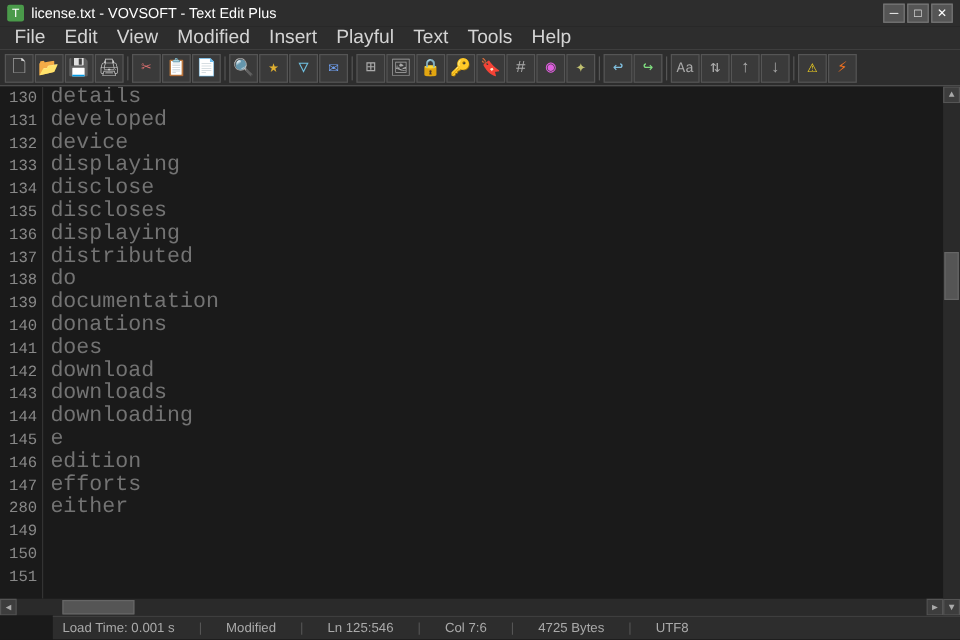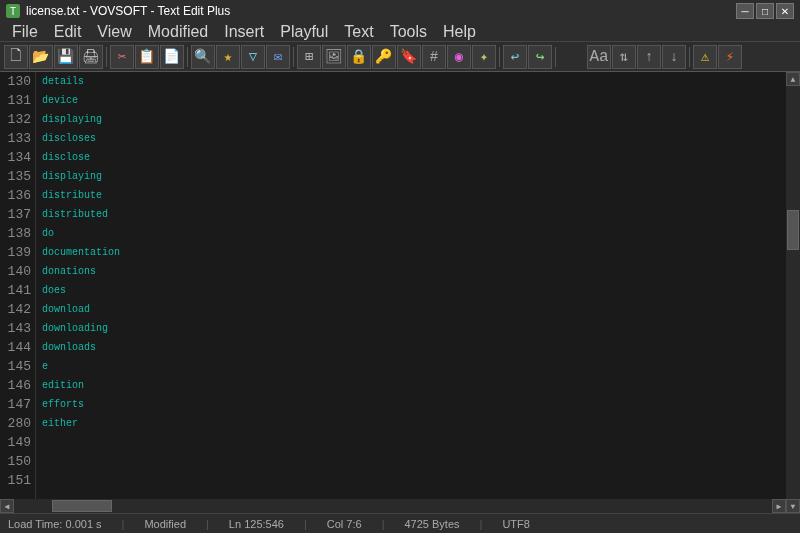--- a/index.html
+++ b/index.html
@@ -146,22 +146,22 @@
       font-size: 13px;
       line-height: 19px;
       min-width: 36px;
       border-right: 1px solid #333;
       user-select: none;
     }
 
     #text-content {
       flex: 1;
       padding: 0 6px;
-      color: #14b8a6;
-      font-size: 10px;
+      color: #737373;
+      font-size: 18px;
       line-height: 19px;
       overflow: hidden;
     }
 
     .text-line {
       white-space: pre;
       height: 19px;
     }
 
     
@@ -245,20 +245,21 @@
       height: 20px;
       display: flex;
       align-items: center;
       padding: 0 8px;
       font-family: Arial, sans-serif;
       font-size: 11px;
       color: #aaa;
       flex-shrink: 0;
       border-top: 1px solid #444;
       gap: 20px;
+      margin-left: 44px;
     }
     .status-sep {
       color: #555;
     }
     .status-section {
       display: flex;
       align-items: center;
     }
   </style>
 </head>
@@ -308,21 +309,21 @@
     <div class="toolbar-btn" style="color: rgb(170, 170, 170); font-size: 14px;">🔒</div>
     <div class="toolbar-btn" style="color: rgb(224, 208, 80); font-size: 14px;">🔑</div>
     <div class="toolbar-btn" style="color: rgb(224, 112, 80); font-size: 14px;">🔖</div>
     <div class="toolbar-btn" style="color: rgb(170, 170, 170); font-size: 14px;">#</div>
     <div class="toolbar-btn" style="color: rgb(224, 96, 224); font-size: 14px;">◉</div>
     <div class="toolbar-btn" style="color: rgb(192, 192, 112); font-size: 14px;">✦</div>
     <div class="toolbar-sep"></div>
     <div class="toolbar-btn" style="color: rgb(128, 192, 224); font-size: 14px;">↩</div>
     <div class="toolbar-btn" style="color: rgb(128, 224, 128); font-size: 14px;">↪</div>
     <div class="toolbar-sep"></div>
-    <div class="toolbar-btn" style="color: rgb(170, 170, 170); font-size: 16px; margin-left: 28px;">Aa</div>
+    <div class="toolbar-btn" style="color: rgb(170, 170, 170); font-size: 12px;">Aa</div>
     <div class="toolbar-btn" style="color: rgb(170, 170, 170); font-size: 14px;">⇅</div>
     <div class="toolbar-btn" style="color: rgb(170, 170, 170); font-size: 14px;">↑</div>
     <div class="toolbar-btn" style="color: rgb(170, 170, 170); font-size: 14px;">↓</div>
     <div class="toolbar-sep"></div>
     <div class="toolbar-btn" style="color: rgb(240, 208, 32); font-size: 14px;">⚠</div>
     <div class="toolbar-btn" style="color: rgb(240, 112, 32); font-size: 14px;">⚡</div>
   </div>
 
 <div id="main">
   <div id="editor-area">
@@ -346,34 +347,34 @@
           <div class="text-line">145</div>
           <div class="text-line">146</div>
           <div class="text-line">147</div>
           <div class="text-line">280</div>
           <div class="text-line">149</div>
           <div class="text-line">150</div>
           <div class="text-line">151</div>
         </div>
       <div id="text-content">
           <div class="text-line">details</div>
+          <div class="text-line">developed</div>
           <div class="text-line">device</div>
           <div class="text-line">displaying</div>
+          <div class="text-line">disclose</div>
           <div class="text-line">discloses</div>
-          <div class="text-line">disclose</div>
           <div class="text-line">displaying</div>
-          <div class="text-line">distribute</div>
           <div class="text-line">distributed</div>
           <div class="text-line">do</div>
           <div class="text-line">documentation</div>
           <div class="text-line">donations</div>
           <div class="text-line">does</div>
           <div class="text-line">download</div>
+          <div class="text-line">downloads</div>
           <div class="text-line">downloading</div>
-          <div class="text-line">downloads</div>
           <div class="text-line">e</div>
           <div class="text-line">edition</div>
           <div class="text-line">efforts</div>
           <div class="text-line">either</div>
         </div>
     </div>
     <div id="scrollbar-h-row">
       <div class="scroll-arrow-h">◀</div>
       <div id="scrollbar-h">
         <div class="scroll-thumb-h"></div>

